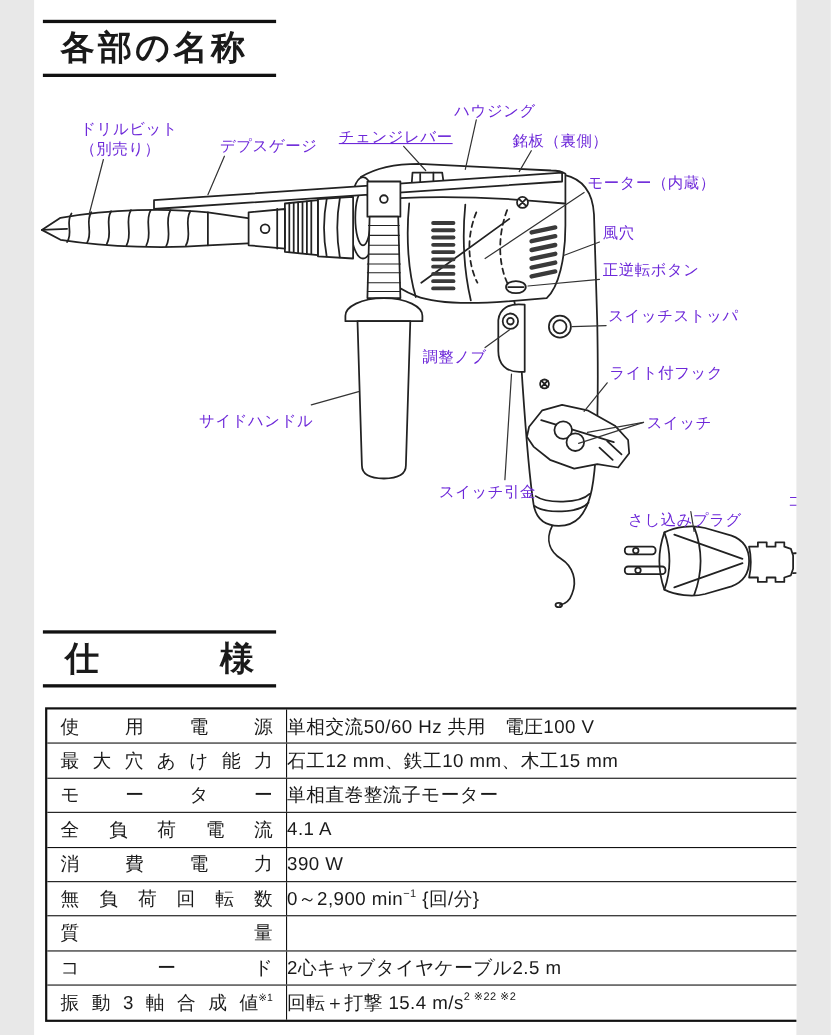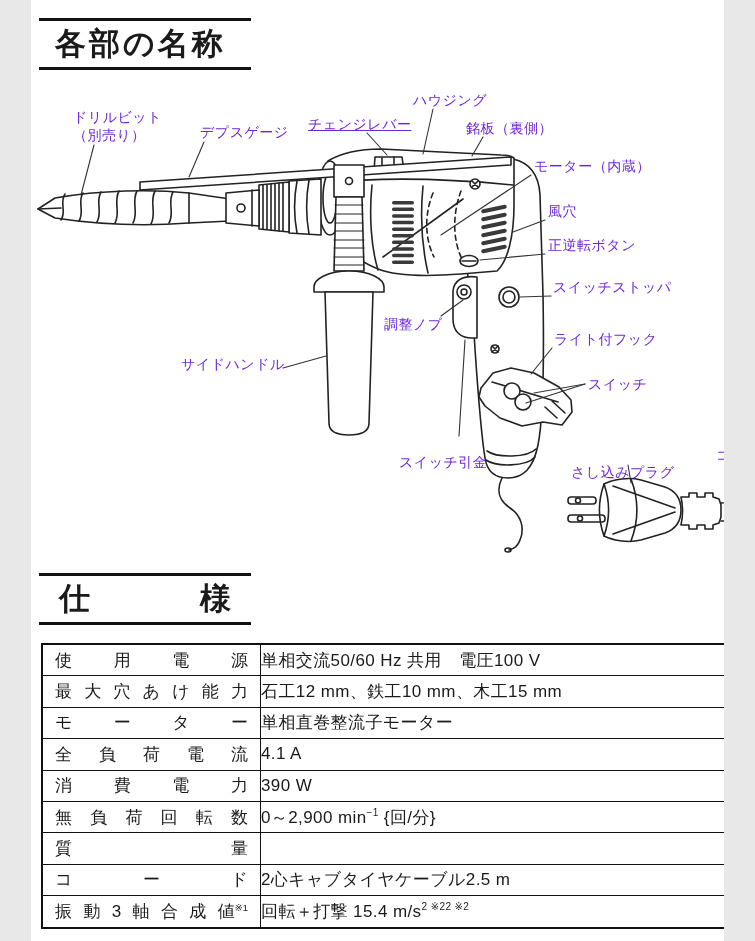--- a/index.html
+++ b/index.html
@@ -207,22 +207,22 @@
     <div class="dlabel" style="left:277px;top:30px;text-decoration:underline;">チェンジレバー</div>
     <div class="dlabel" style="left:382px;top:6px;">ハウジング</div>
     <div class="dlabel" style="left:435px;top:34px;">銘板（裏側）</div>
     <div class="dlabel" style="left:503px;top:72px;">モーター（内蔵）</div>
     <div class="dlabel" style="left:517px;top:117px;">風穴</div>
     <div class="dlabel" style="left:517px;top:151px;">正逆転ボタン</div>
     <div class="dlabel" style="left:522px;top:193px;">スイッチストッパ</div>
     <div class="dlabel" style="left:523px;top:245px;">ライト付フック</div>
     <div class="dlabel" style="left:557px;top:290px;">スイッチ</div>
     <div class="dlabel" style="left:353px;top:230px;">調整ノブ</div>
-    <div class="dlabel" style="left:150px;top:270px;">サイドハンドル</div>
-    <div class="dlabel" style="left:368px;top:368px;">スイッチ引金</div>
+    <div class="dlabel" style="left:150px;top:288px;">サイドハンドル</div>
+    <div class="dlabel" style="left:368px;top:353px;">スイッチ引金</div>
     <div class="dlabel" style="left:540px;top:378px;">さし込みプラグ</div>
     <div class="dlabel" style="left:685px;top:361px;">コード</div>
   </div>
 
   <div class="title-block" id="spec-title-block">
     <h1 class="jc">
         <span>仕</span>
         <span>様</span>
       </h1>
   </div>

